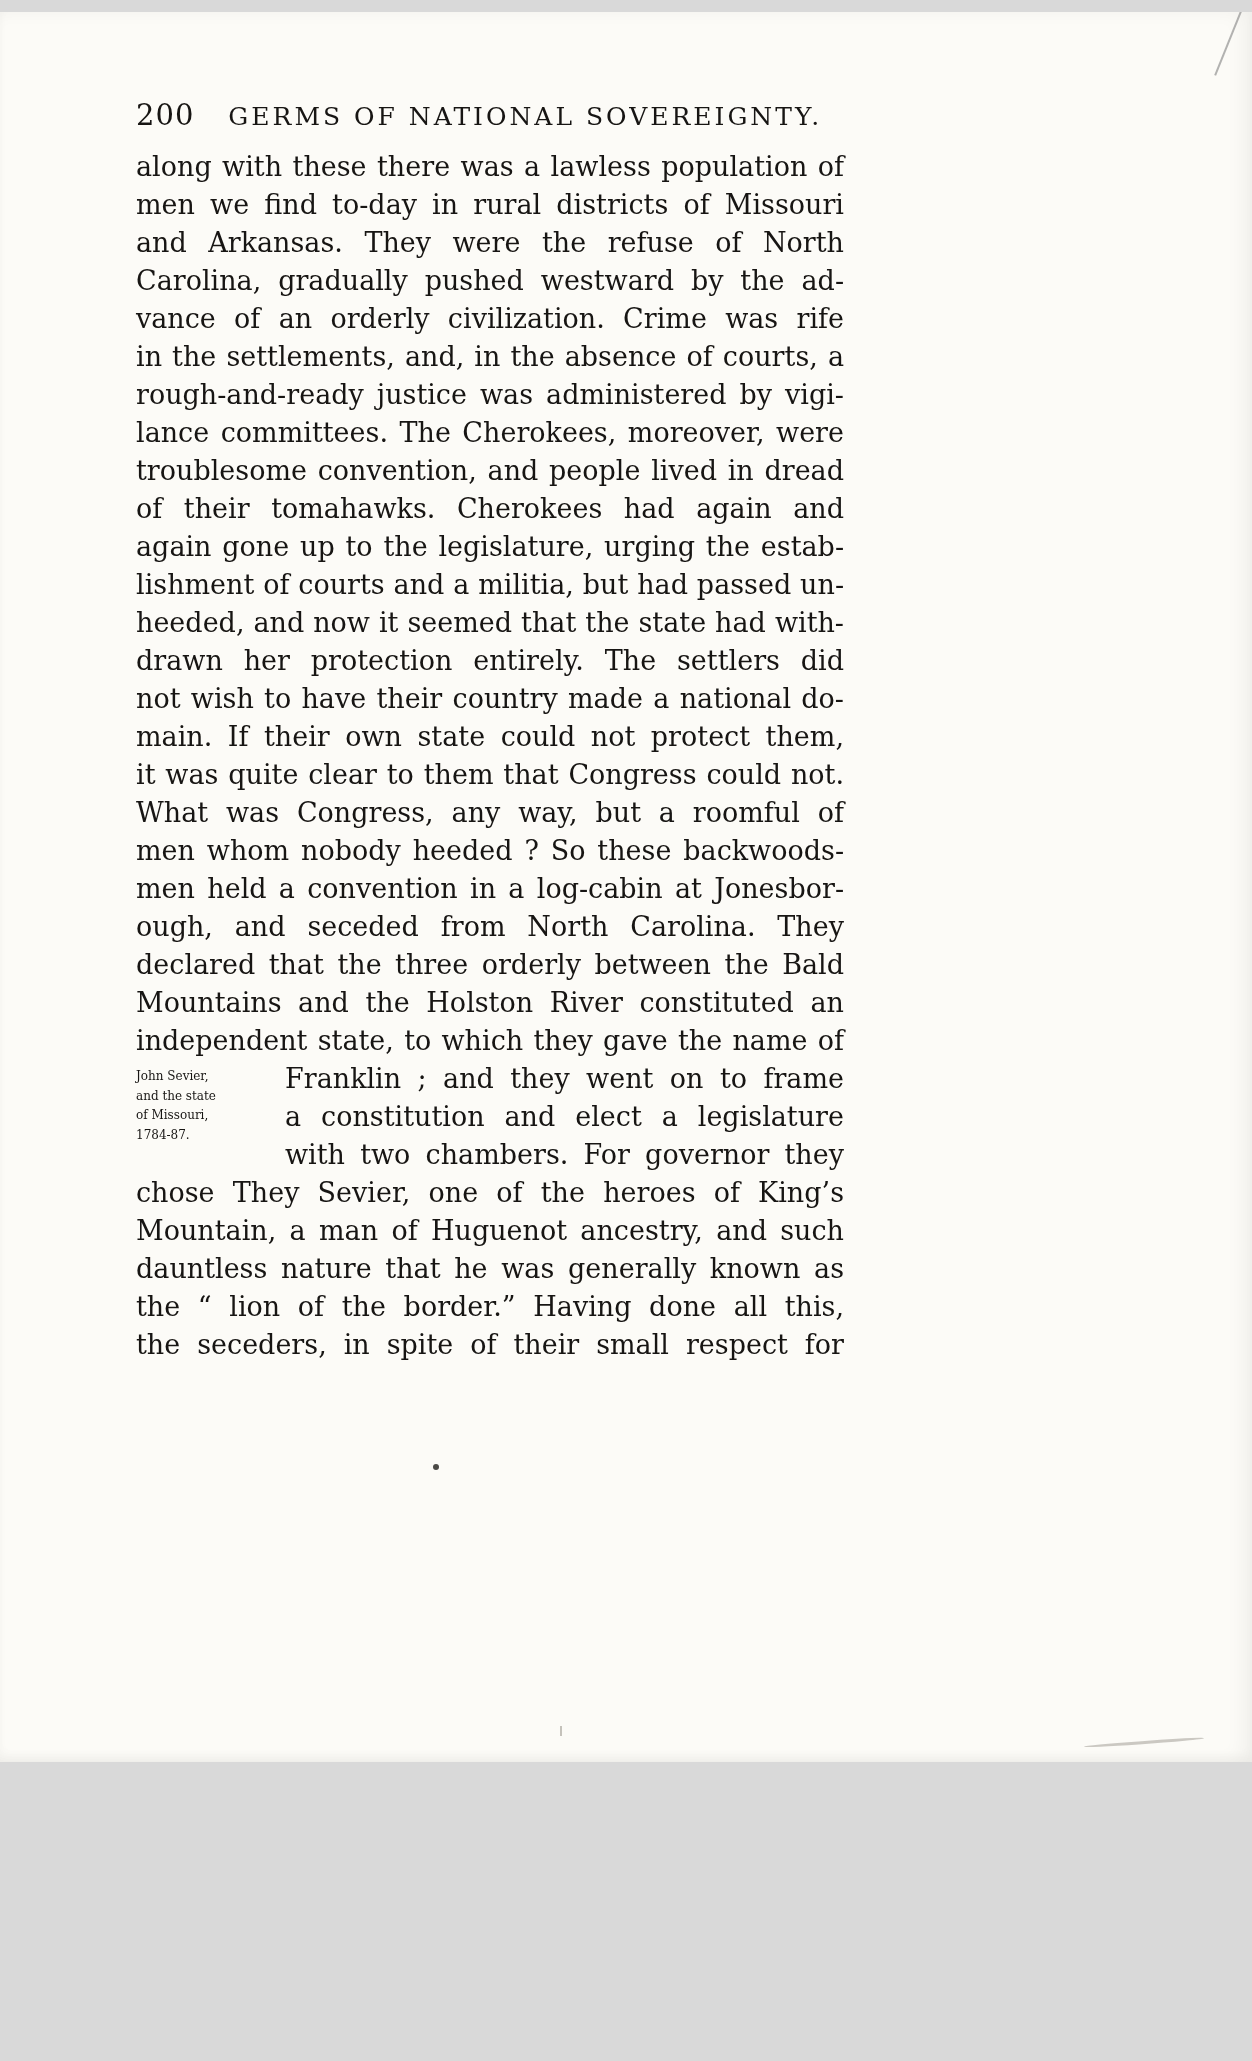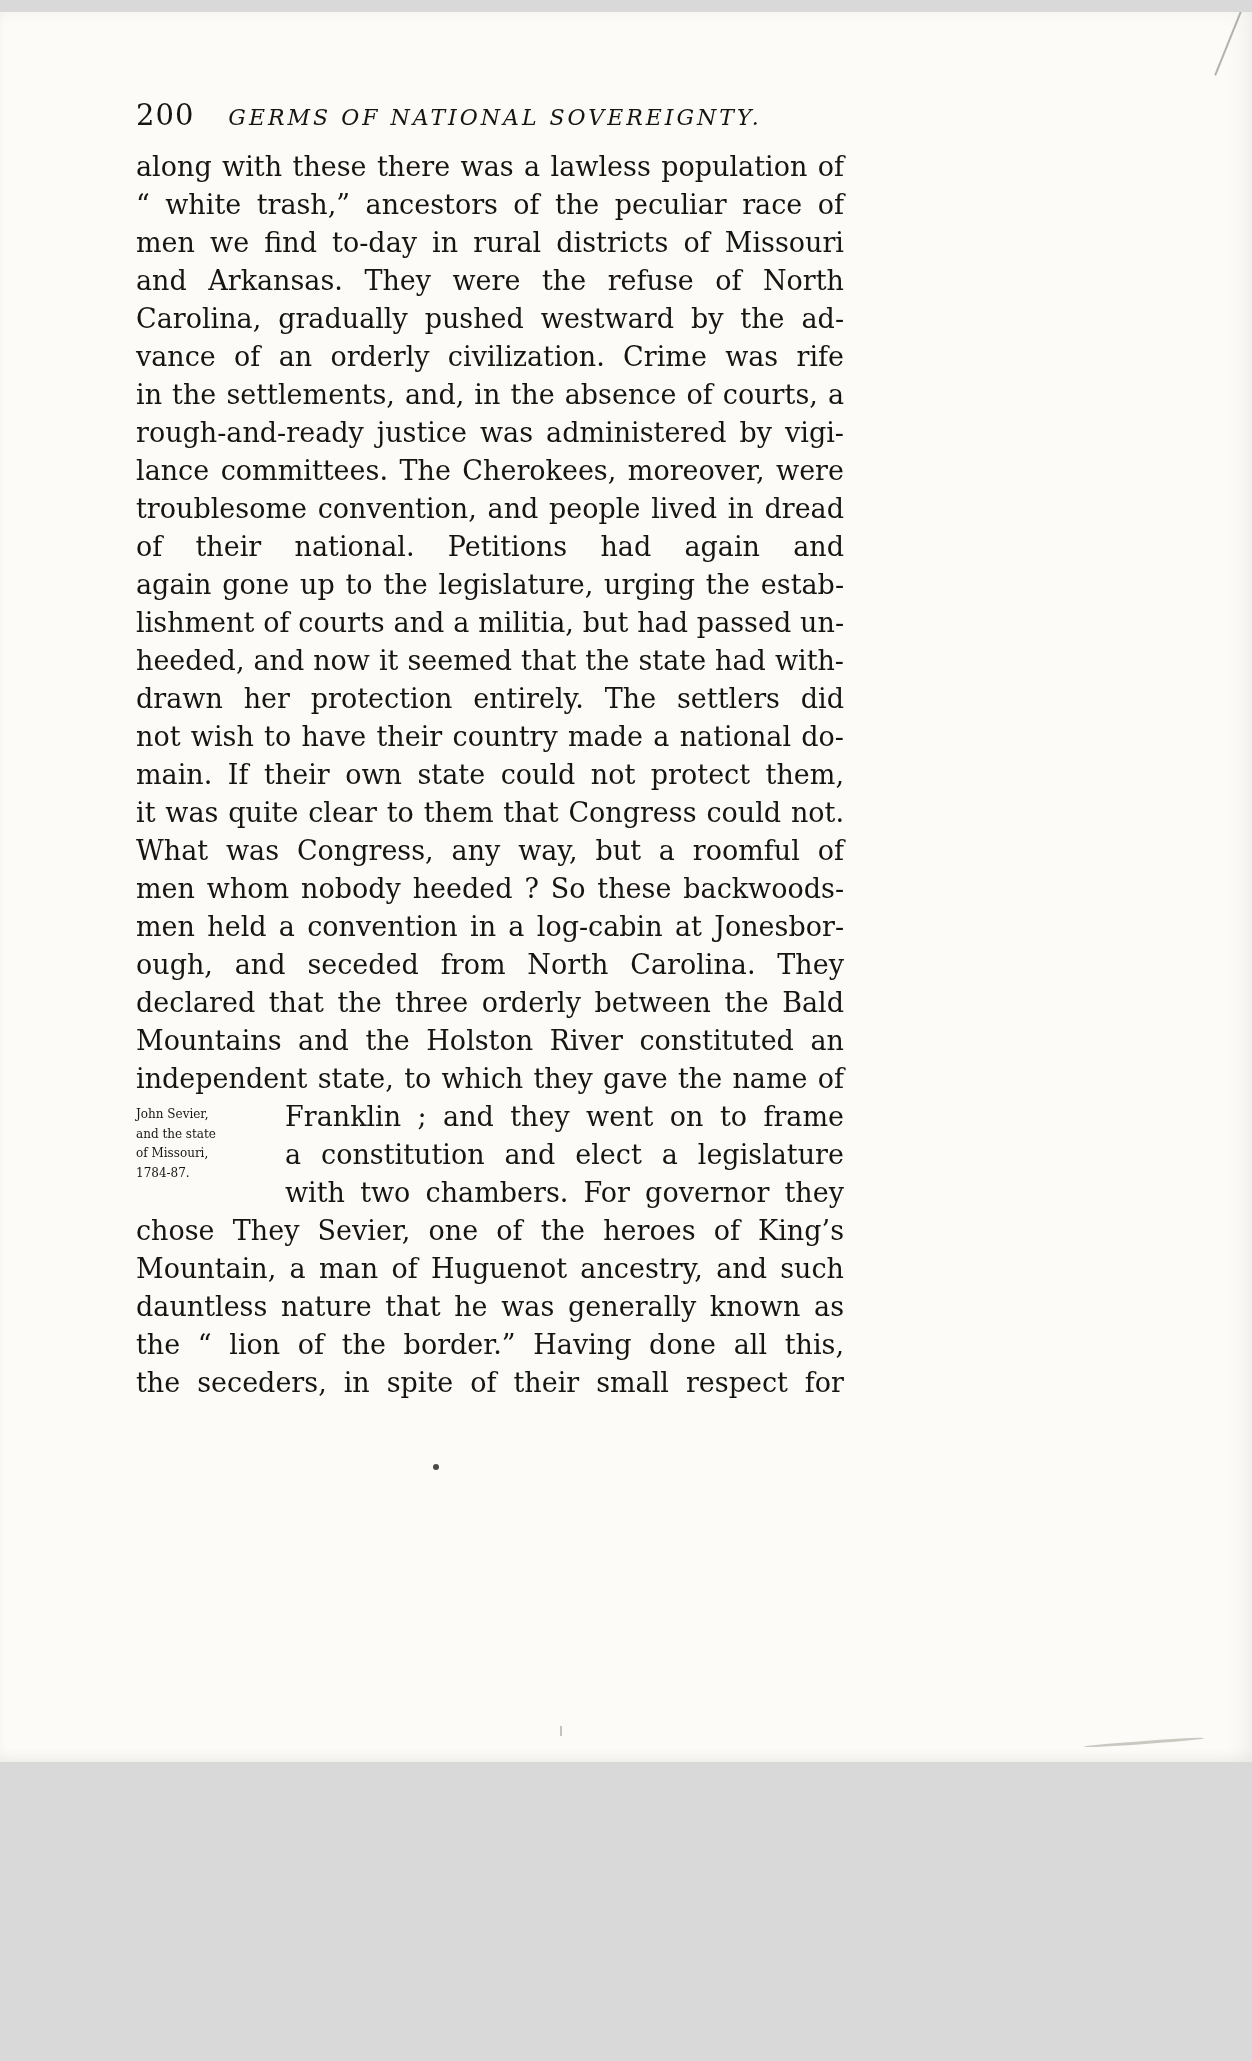--- a/index.html
+++ b/index.html
@@ -24,22 +24,21 @@
     width: 710px;
     display: flex;
     align-items: baseline;
     white-space: nowrap;
   }
   .page-num {
     font-size: 29px;
     letter-spacing: 1px;
   }
   .running-title {
-    font-style: italic;
-    font-size: 22px;
+    font-size: 25px;
     letter-spacing: 3px;
     margin-left: 34px;
   }
 
   .textblock {
     position: absolute;
     left: 136px;
     top: 136px;
     width: 708px;
     font-size: 27px;
@@ -109,30 +108,29 @@
 
   <div class="header">
     <span class="page-num">200</span>
     <span class="running-title">GERMS OF NATIONAL SOVEREIGNTY.</span>
   </div>
 
   <div class="textblock">
 
     <div>
         <div class="line">along with these there was a lawless population of</div>
-        <div class="line">“ white trash,” ancestors of the peculiar race of</div>
         <div class="line">men we find to-day in rural districts of Missouri</div>
         <div class="line">and Arkansas.  They were the refuse of North</div>
         <div class="line">Carolina, gradually pushed westward by the ad-</div>
         <div class="line">vance of an orderly civilization.  Crime was rife</div>
         <div class="line">in the settlements, and, in the absence of courts, a</div>
         <div class="line">rough-and-ready justice was administered by vigi-</div>
         <div class="line">lance committees.  The Cherokees, moreover, were</div>
         <div class="line">troublesome convention, and people lived in dread</div>
-        <div class="line">of their national.  Petitions had again and</div>
+        <div class="line">of their tomahawks.  Cherokees had again and</div>
         <div class="line">again gone up to the legislature, urging the estab-</div>
         <div class="line">lishment of courts and a militia, but had passed un-</div>
         <div class="line">heeded, and now it seemed that the state had with-</div>
         <div class="line">drawn her protection entirely.  The settlers did</div>
         <div class="line">not wish to have their country made a national do-</div>
         <div class="line">main.  If their own state could not protect them,</div>
         <div class="line">it was quite clear to them that Congress could not.</div>
         <div class="line">What was Congress, any way, but a roomful of</div>
         <div class="line">men whom nobody heeded ?  So these backwoods-</div>
         <div class="line">men held a convention in a log-cabin at Jonesbor-</div>

